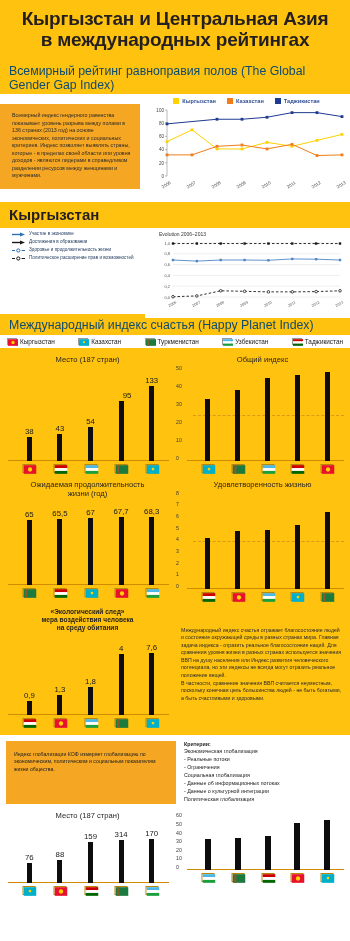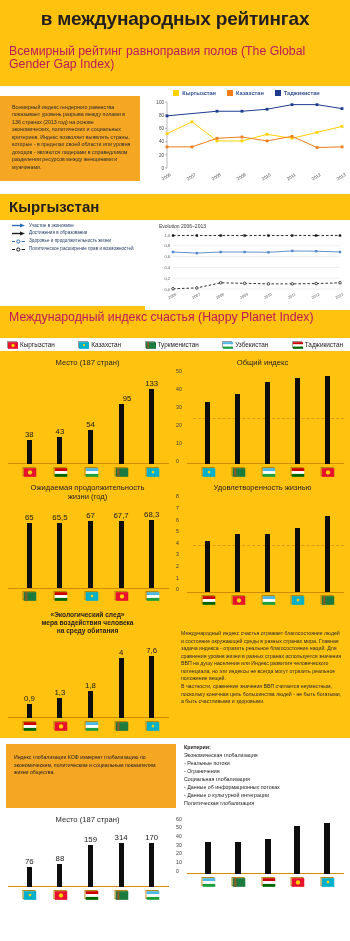--- a/index.html
+++ b/index.html
@@ -19,23 +19,23 @@
     text-align: center;
   }
   .title-band .l1, .title-band .l2 {
     font-size: 19px; font-weight: bold; color: #231f20; line-height: 1.08;
     letter-spacing: -0.2px;
   }
 
   
   .sec-head {
     background: #ffc20e;
-    color: #be185d;
+    color: #0c4a6e;
     font-size: 12.3px;
-    padding: 5px 9px 14px 9px;
+    padding: 5px 9px 2px 9px;
     line-height: 1.1;
   }
 
   
   .gg-wrap { background:#fff; position: relative; height: 108px; }
   .gg-textbox {
     position: absolute; left: 0; top: 10px; width: 140px; min-height: 85px;
     background: #f5a623; color: #2b2b2b;
     font-size: 5.3px; line-height: 1.42; padding: 8px 8px 8px 12px;
   }
@@ -114,20 +114,21 @@
 
   
   .footer { padding: 10px 12px 8px 12px; background:#fff; position: relative; }
 </style>
 </head>
 <body>
 
 <div class="page">
 
   <div class="title-band">
+    <div class="l1">Кыргызстан и Центральная Азия</div>
     <div class="l2">в международных рейтингах</div>
   </div>
 
   <div class="sec-head">Всемирный рейтинг равноправия полов (The Global Gender Gap Index)</div>
 
   <div class="gg-wrap">
     <div class="gg-textbox">Всемирный индекс гендерного равенства показывает уровень разрыва между полами в 136 странах (2013 год) на основе экономических, политических и социальных критериев. Индекс позволяет выявлять страны, которые - в пределах своей области или уровня доходов - являются лидерами в справедливом разделении ресурсов между женщинами и мужчинами.</div>
     <div class="gg-chart">
       <div class="gg-legend">
         <span class="it">

